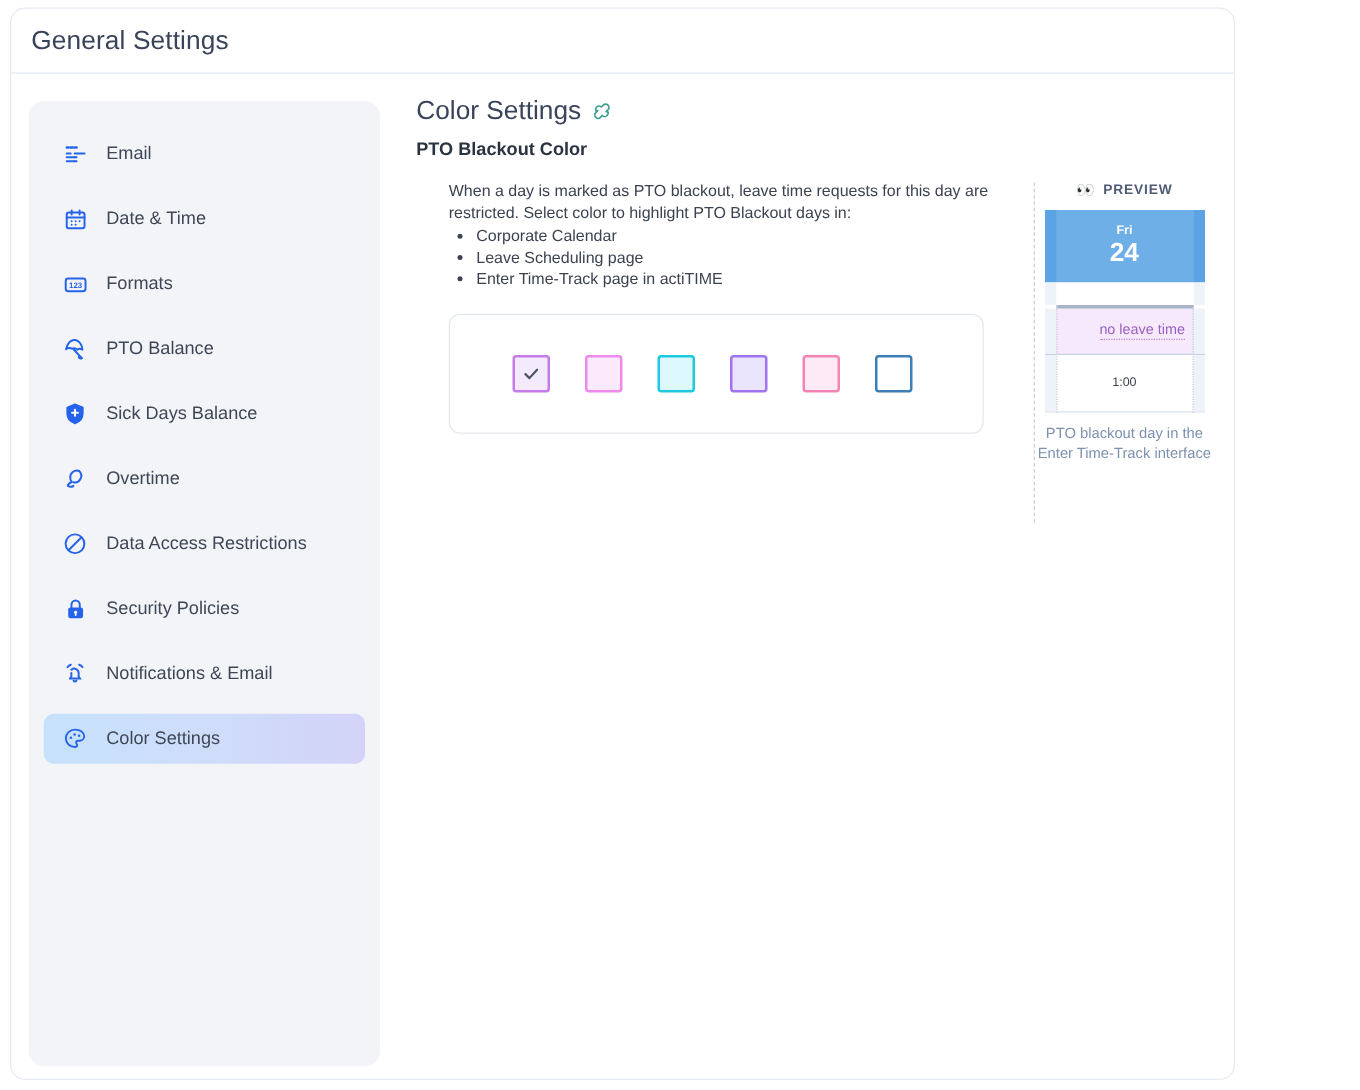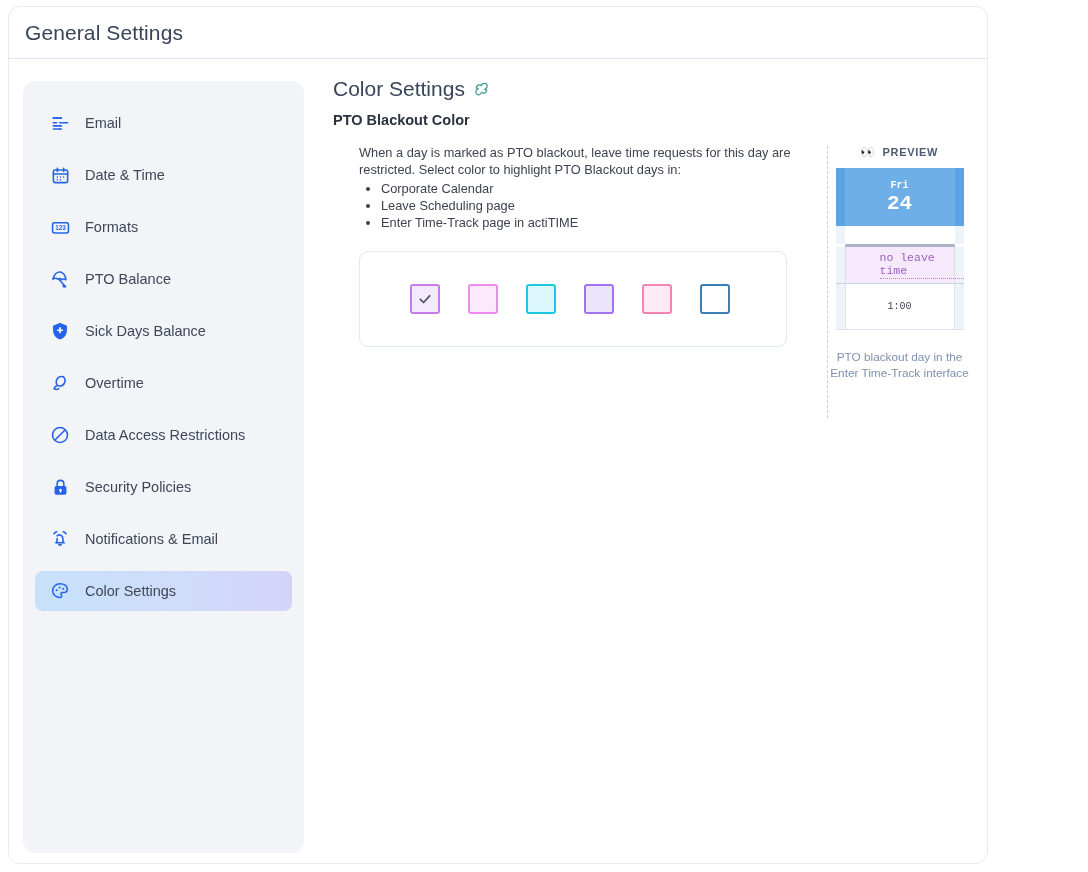--- a/index.html
+++ b/index.html
@@ -189,21 +189,20 @@
     font-weight: bold;
     color: #4f5b74;
     letter-spacing: .7px;
   }
   .eyes-icon { font-size: 12px; line-height: 1; }
 
   .cal {
     margin-top: 10px;
     width: 128px;
     position: relative;
-    font-family: Liberation Mono, monospace;
   }
   .cal-head {
     height: 58px;
     background: #6eafe8;
     display: flex;
     flex-direction: column;
     align-items: center;
     justify-content: center;
     color: #ffffff;
     position: relative;
@@ -241,21 +240,21 @@
     height: 3px;
     background: #a9b4c6;
     margin: 0 9px;
   }
 
   .cal-band {
     height: 36px;
     background: #f6e9fc;
     display: flex;
     align-items: center;
-    justify-content: flex-end;
+    justify-content: flex-start;
     position: relative;
     border-bottom: 1px solid #c8d2e6;
     padding-left: 44px;
   }
   .cal-band::before,
   .cal-band::after {
     content: "";
     position: absolute;
     top: 0; bottom: 0;
     width: 9px;
@@ -304,21 +303,21 @@
   .cal-dots span {
     position: absolute;
     top: 0; bottom: 0;
     width: 0;
     border-left: 1px dotted #c3cada;
   }
   .cal-dots span.l { left: 0; }
   .cal-dots span.r { right: 0; }
 
   .preview-caption {
-    margin-top: 20px;
+    margin-top: 9px;
     font-size: 11.8px;
     color: #7d90b0;
     text-align: center;
     line-height: 1.32;
   }
 </style>
 </head>
 <body>
 
 <div class="window">

